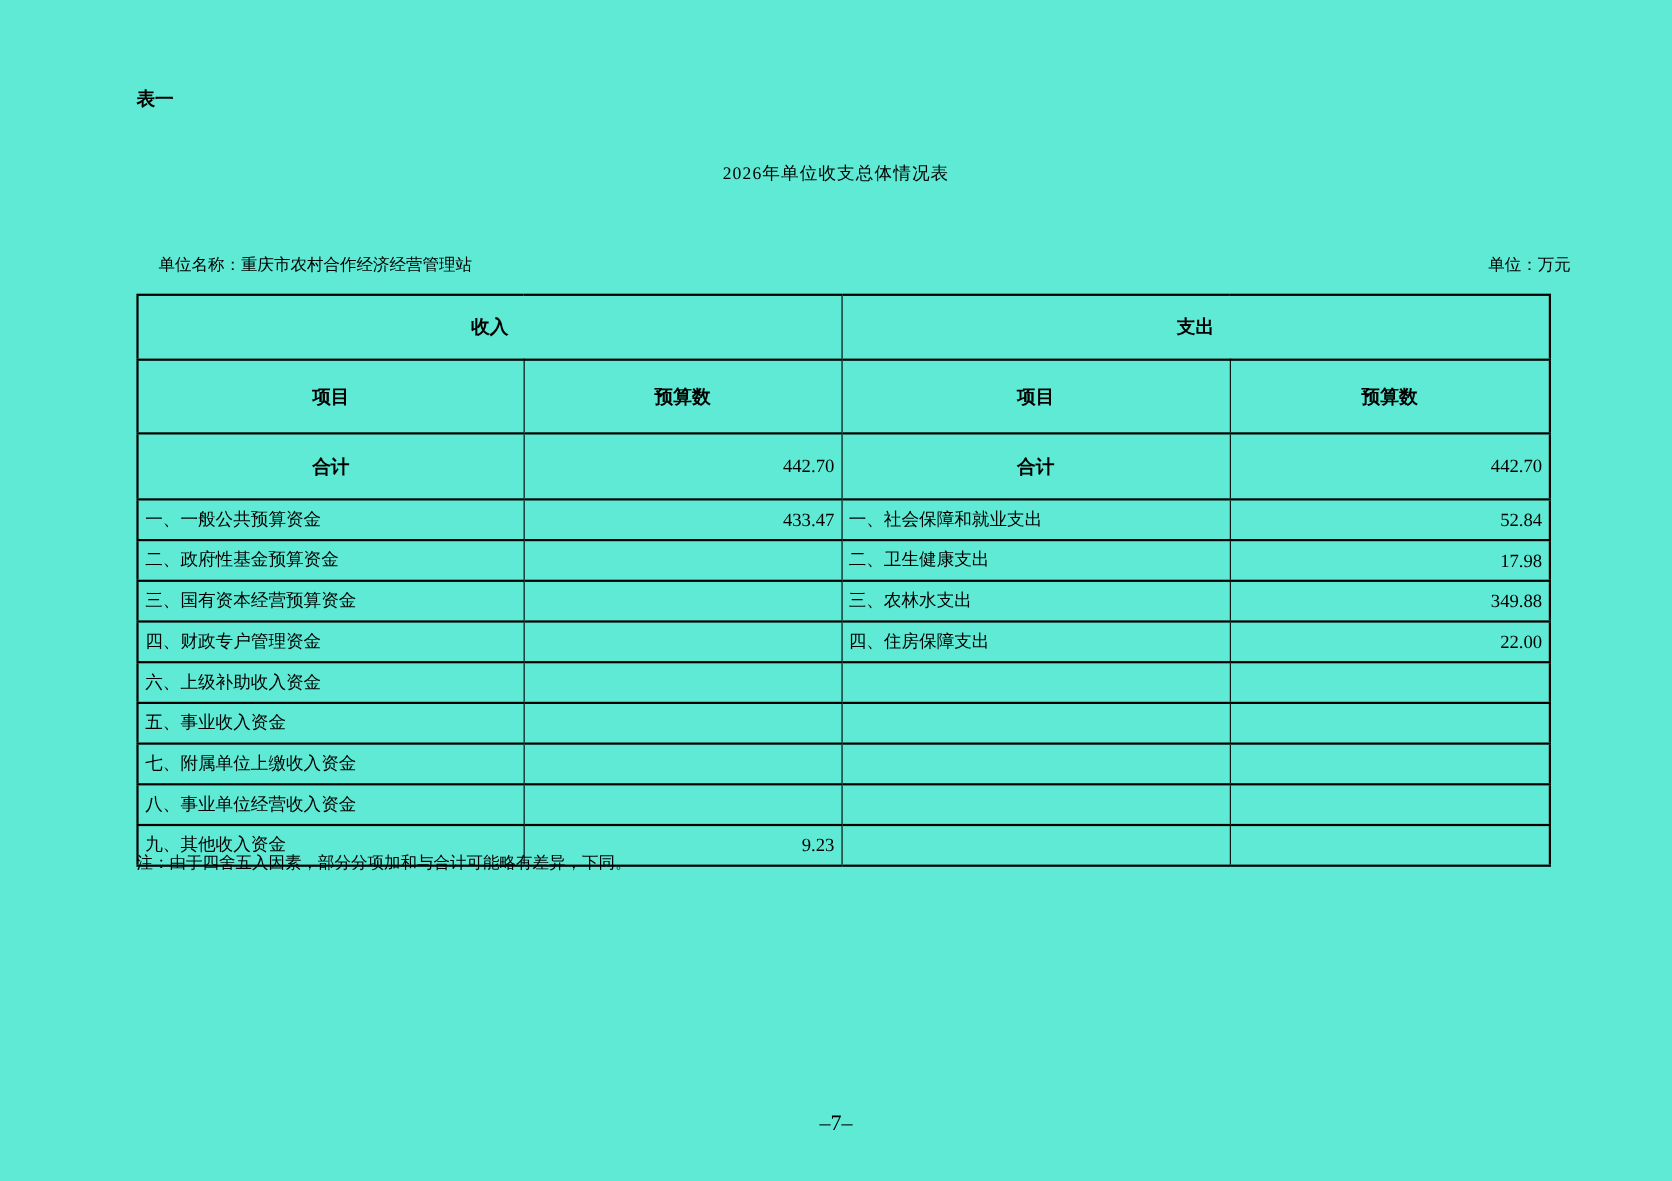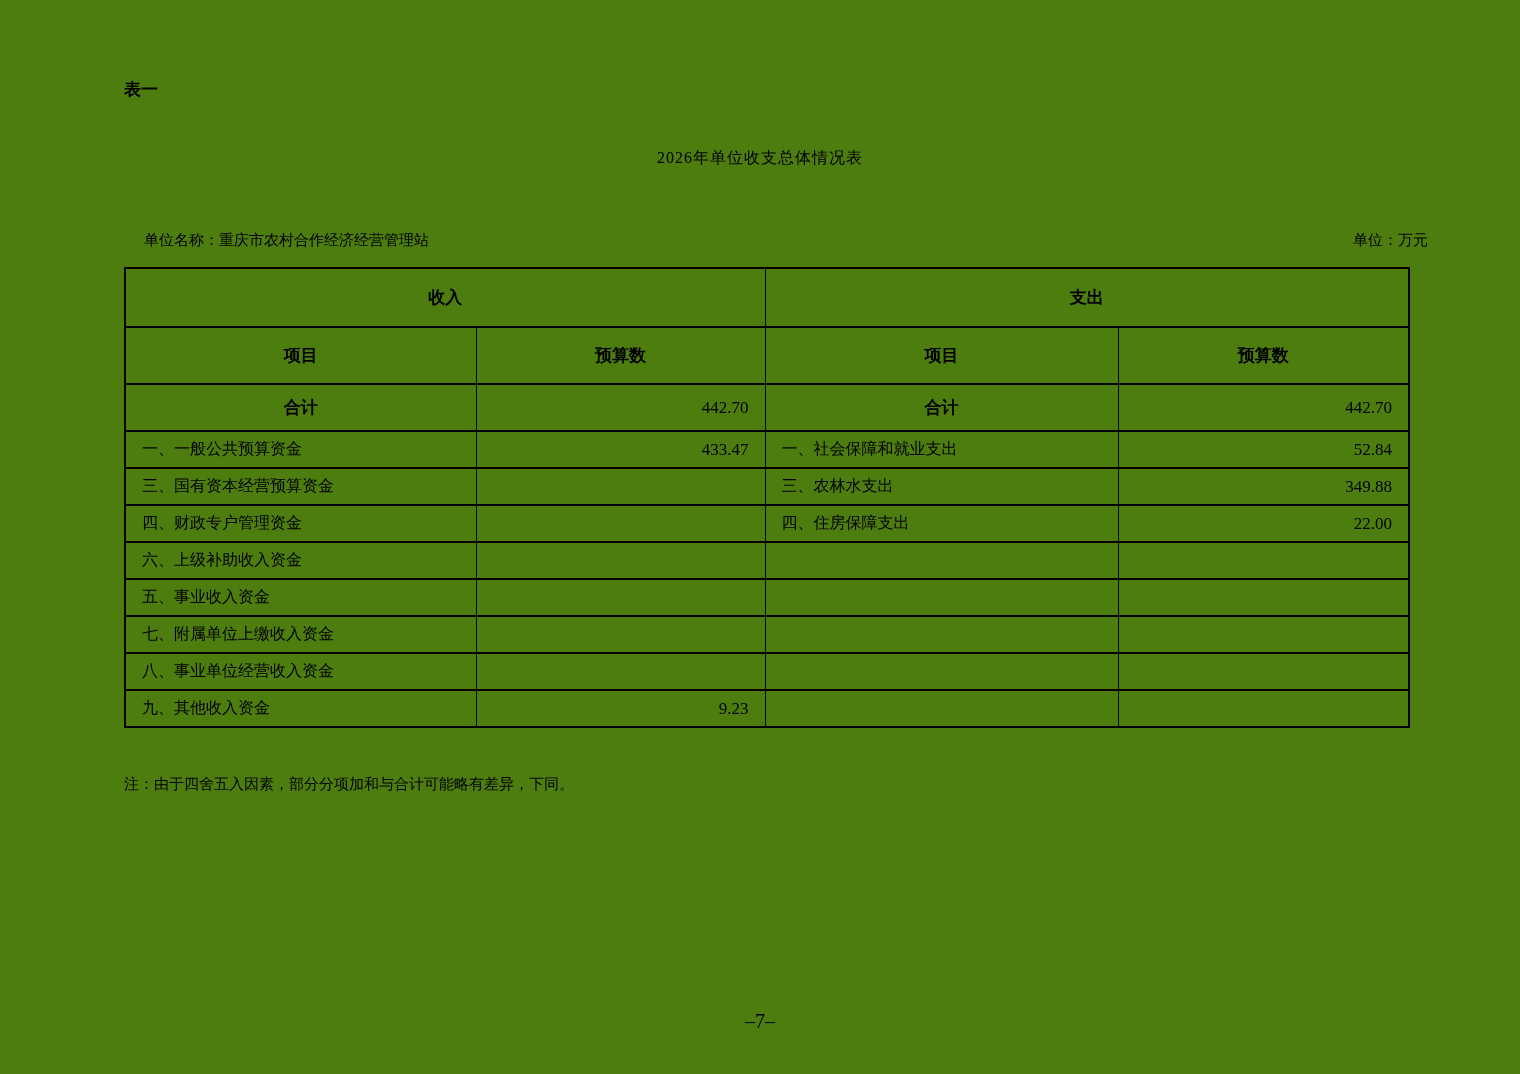--- a/index.html
+++ b/index.html
@@ -4,21 +4,21 @@
 <style>
   html, body {
     margin: 0;
     padding: 0;
     background: #ffffff;
   }
   .page {
     position: relative;
     width: 1520px;
     height: 1074px;
-    background: #4d7c0f;
+    background: #5eead4;
     color: #000000;
     font-family: "Liberation Serif", serif;
     overflow: hidden;
   }
   .table-label {
     position: absolute;
     left: 124px;
     top: 78px;
     font-family: "Liberation Sans", sans-serif;
     font-weight: bold;
@@ -56,28 +56,28 @@
     width: 1284px;
     border-collapse: collapse;
     table-layout: fixed;
     border: 2px solid #000;
     font-size: 16px;
   }
   table.budget td {
     border: 1px solid #000;
     border-top-width: 2px;
     border-bottom-width: 2px;
-    padding: 0 16px;
+    padding: 0 6px;
     overflow: hidden;
     white-space: nowrap;
     color: #000;
   }
   .r-head1 { height: 59px; }
-  .r-head2 { height: 57px; }
-  .r-total { height: 47px; }
+  .r-head2 { height: 67px; }
+  .r-total { height: 60px; }
   .r-data  { height: 37px; }
   td.hd {
     text-align: center;
     vertical-align: middle;
     font-family: "Liberation Sans", sans-serif;
     font-weight: bold;
     font-size: 17px;
   }
   td.item {
     text-align: left;
@@ -150,20 +150,26 @@
         <td class="hd">合计</td>
         <td class="val">442.70</td>
       </tr>
       <tr class="r-data">
         <td class="item">一、一般公共预算资金</td>
         <td class="val">433.47</td>
         <td class="item">一、社会保障和就业支出</td>
         <td class="val">52.84</td>
       </tr>
       <tr class="r-data">
+        <td class="item">二、政府性基金预算资金</td>
+        <td class="val"></td>
+        <td class="item">二、卫生健康支出</td>
+        <td class="val">17.98</td>
+      </tr>
+      <tr class="r-data">
         <td class="item">三、国有资本经营预算资金</td>
         <td class="val"></td>
         <td class="item">三、农林水支出</td>
         <td class="val">349.88</td>
       </tr>
       <tr class="r-data">
         <td class="item">四、财政专户管理资金</td>
         <td class="val"></td>
         <td class="item">四、住房保障支出</td>
         <td class="val">22.00</td>

